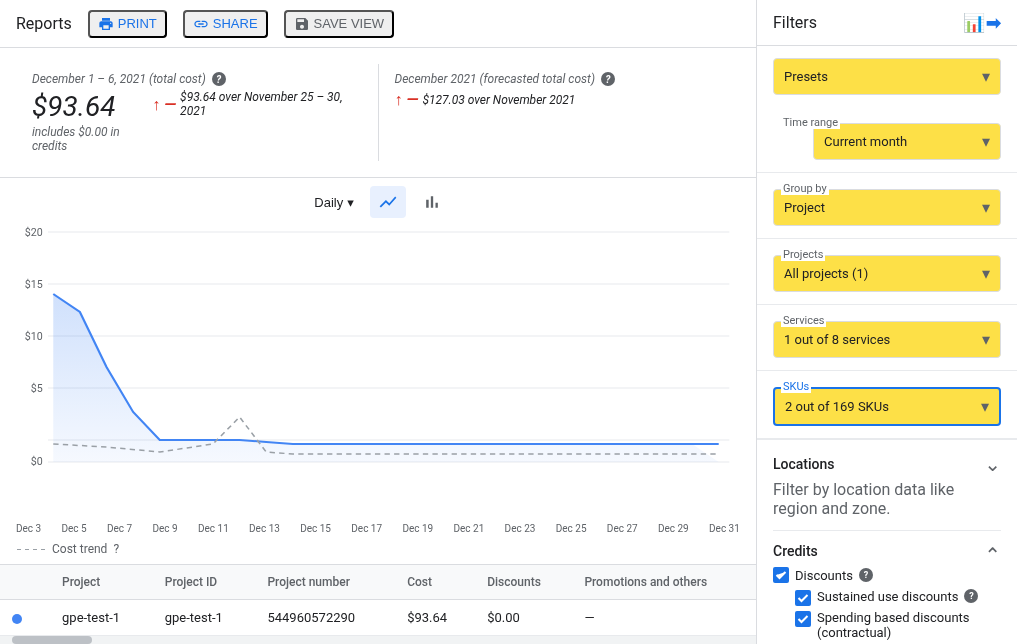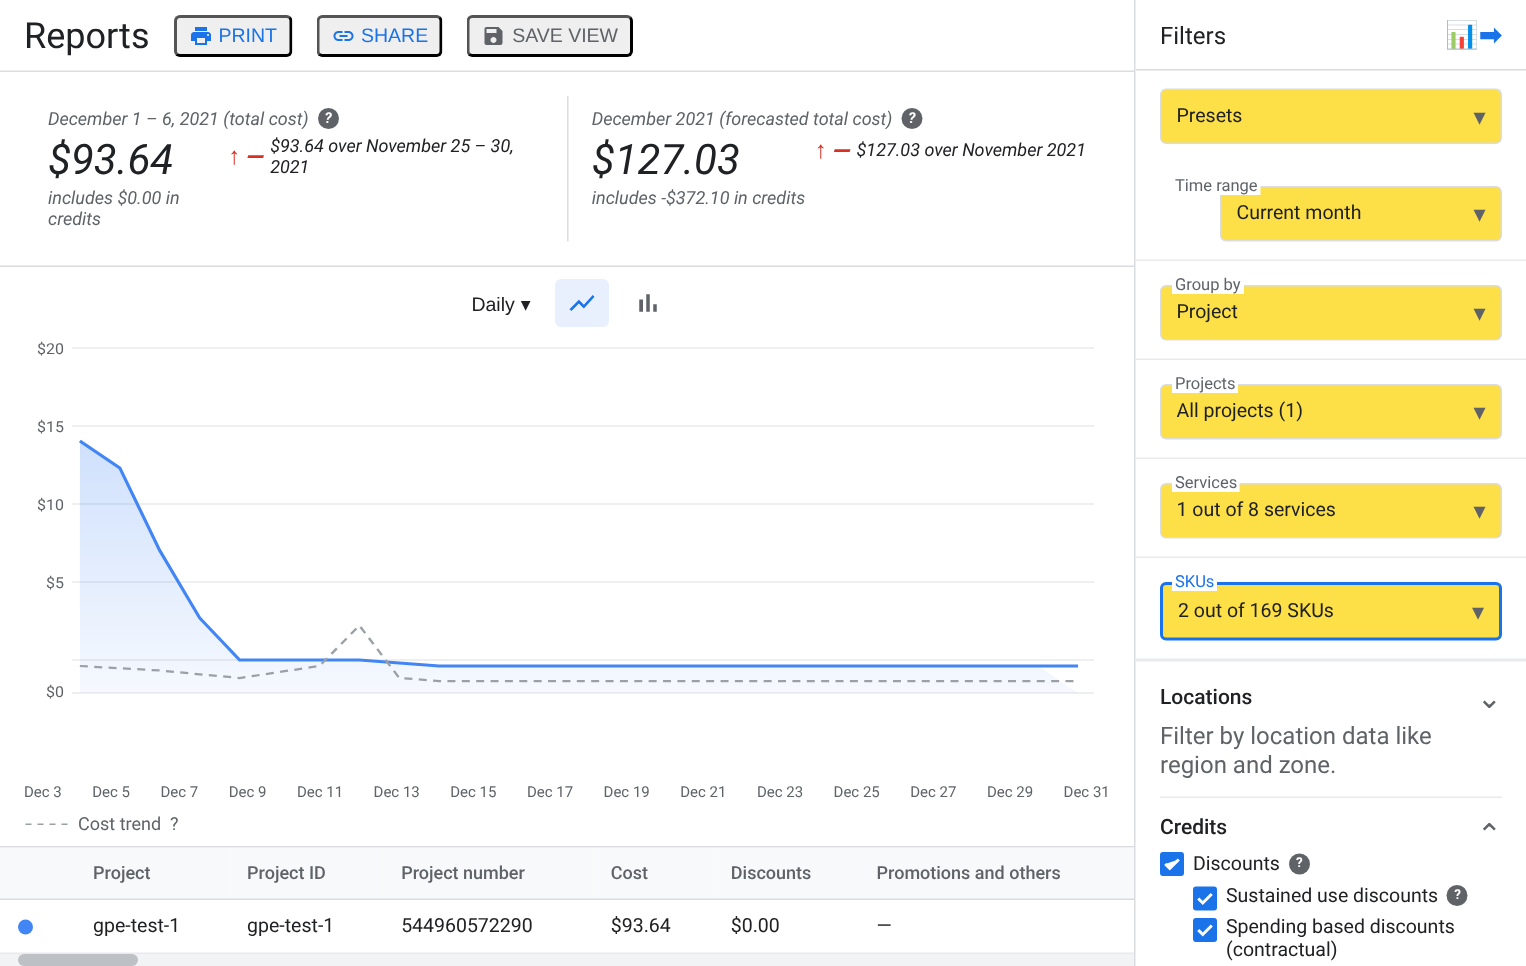--- a/index.html
+++ b/index.html
@@ -3,21 +3,21 @@
   <meta charset="utf-8">
   <style>
     * { box-sizing: border-box; margin: 0; padding: 0; }
     body { font-family: 'Google Sans', Roboto, Arial, sans-serif; font-size: 13px; color: #202124; background: #fff; display: flex; height: 644px; overflow: hidden; }
 
     
     .left-panel { flex: 1; display: flex; flex-direction: column; border-right: 1px solid #dadce0; overflow-y: auto; }
 
     
     .header { display: flex; align-items: center; padding: 8px 16px; border-bottom: 1px solid #dadce0; gap: 16px; height: 48px; }
-    .header-title { font-size: 24px; font-weight: 400; color: #202124; }
+    .header-title { font-size: 16px; font-weight: 400; color: #202124; }
     .header-btn { display: flex; align-items: center; gap: 4px; color: #1a73e8; font-size: 13px; font-weight: 500; cursor: pointer; padding: 4px 8px; border-radius: 4px; }
     .header-btn svg { width: 16px; height: 16px; }
     .save-btn { color: #5f6368; }
     .save-btn svg { fill: #5f6368; }
 
     
     .summary-section { display: flex; padding: 16px; gap: 0; border-bottom: 1px solid #dadce0; font-style: italic; }
     .summary-card { flex: 1; padding: 8px 16px; }
     .summary-card:first-child { border-right: 1px solid #dadce0; }
     .summary-card-header { display: flex; align-items: center; gap: 6px; font-size: 12px; color: #5f6368; margin-bottom: 4px; }
@@ -138,24 +138,20 @@
           <span>$93.64 over November 25 – 30, 2021</span>
         </div>
       </div>
     </div>
     <div class="summary-card">
       <div class="summary-card-header">
         <span>December 2021 (forecasted total cost)</span>
         <span class="info-icon">?</span>
       </div>
       <div class="summary-card-body">
-        <div>
-          <div class="summary-amount">$127.03</div>
-          <div class="summary-sub">includes -$372.10 in credits</div>
-        </div>
         <div class="summary-delta">
           <span class="arrow-up">↑</span>
           <span class="dash">—</span>
           <span>$127.03 over November 2021</span>
         </div>
       </div>
     </div>
   </div>
 
   <div class="chart-controls">

